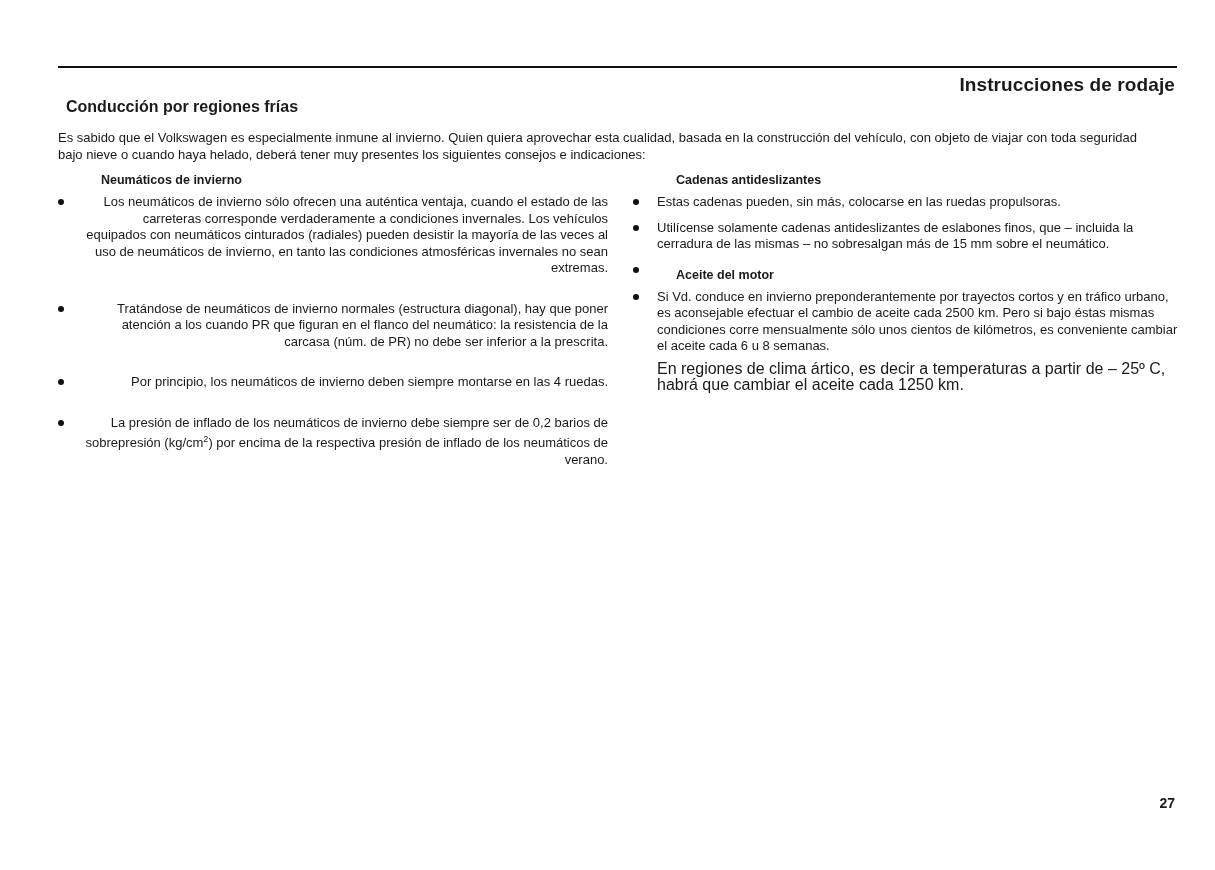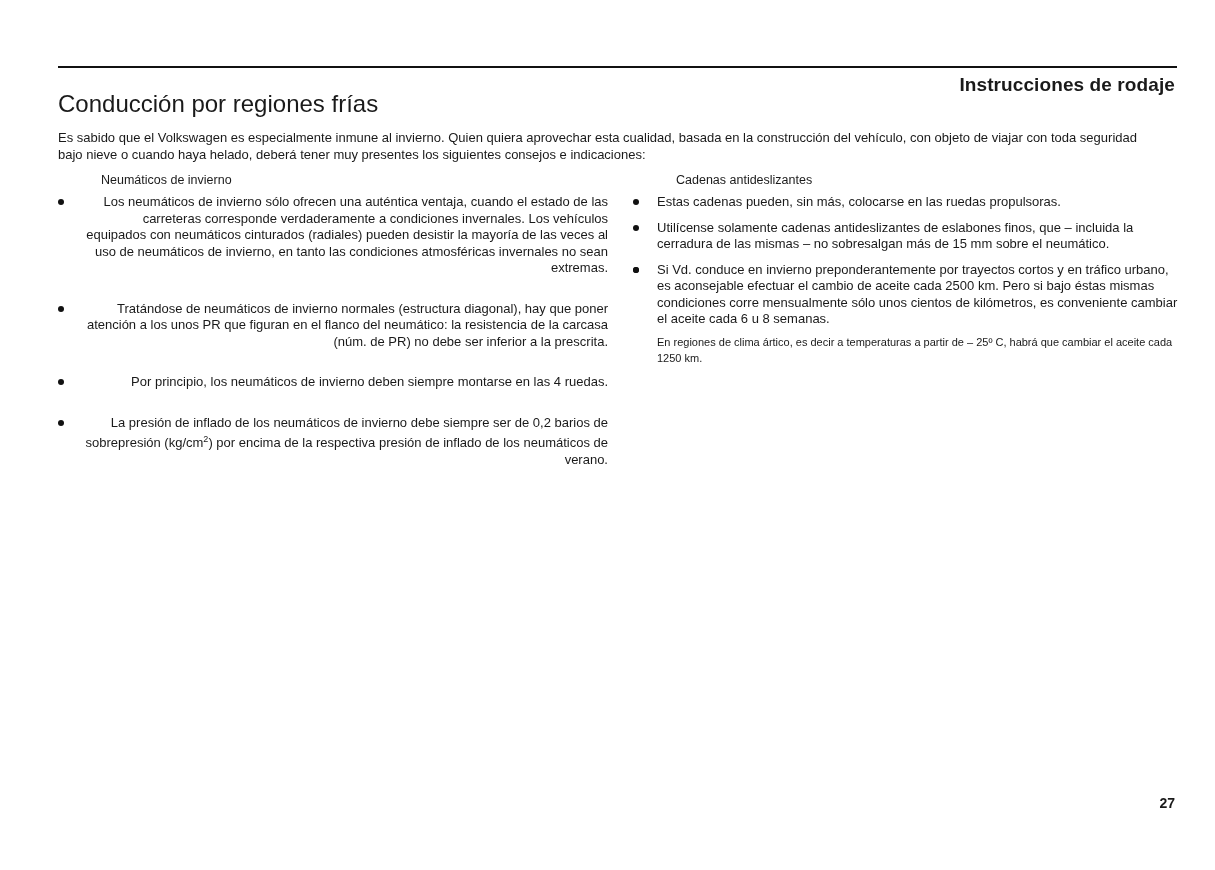--- a/index.html
+++ b/index.html
@@ -11,44 +11,44 @@
     .running-head {
       position: absolute; right: 40px; top: 38px;
       font-size: 19px; font-weight: bold; letter-spacing: 0.1px; margin-top: 36px;
     }
     .head-rule {
       position: absolute; left: 58px; right: 38px; top: 66px;
       height: 0; border-top: 2px solid #111;
     }
     .page-title {
       position: absolute; left: 58px; top: 90px;
-      font-size: 24px; font-weight: normal; margin: 0;
+      font-size: 16px; font-weight: bold; margin: 8px;
     }
     .intro {
       position: absolute; left: 58px; top: 129px; width: 1100px;
       font-size: 13px; line-height: 17px; margin: 0;
     }
     .col { position: absolute; top: 172px; width: 550px; }
     .col-left { left: 58px; }
     .col-right { left: 633px; }
-    .subhead { font-size: 12.5px; font-weight: normal; margin: 0 0 6px 0; line-height: 16px; padding-left: 43px; }
+    .subhead { font-size: 12.5px; font-weight: bold; margin: 0 0 6px 0; line-height: 16px; padding-left: 43px; }
     ul.bullets { list-style: none; margin: 0; padding: 0; }
     ul.bullets li {
       position: relative; padding-left: 24px;
       font-size: 13px; line-height: 16.5px;
     }
     ul.bullets li .dot {
       position: absolute; left: 0; top: 5px; width: 6px; height: 6px;
       background: #111; border-radius: 50%;
     }
     .col-left ul.bullets li { margin-bottom: 24px; text-align: right; }
     .col-right ul.bullets li { margin-bottom: 9px; }
     .col-right .subhead.second { margin-top: 14px; }
     .extra-para {
-      padding-left: 24px; font-size: 11px; line-height: 16.5px;
+      padding-left: 24px; font-size: 16px; line-height: 16.5px;
       margin: 6px 0 0 0;
     }
     sup.sq { font-size: 9px; vertical-align: 5px; }
     .page-number {
       position: absolute; right: 40px; top: 795px;
       font-size: 14px; font-weight: bold;
     }
   </style>
 </head>
 <body>
@@ -61,21 +61,21 @@
 
 <div class="col col-left">
   <h2 class="subhead">Neumáticos de invierno</h2>
   <ul class="bullets">
     <li>
       <span class="dot"></span>
       <span>Los neumáticos de invierno sólo ofrecen una auténtica ventaja, cuando el estado de las carreteras corresponde verdaderamente a condiciones invernales. Los vehículos equipados con neumáticos cinturados (radiales) pueden desistir la mayoría de las veces al uso de neumáticos de invierno, en tanto las condiciones atmosféricas invernales no sean extremas.</span>
     </li>
     <li>
       <span class="dot"></span>
-      <span>Tratándose de neumáticos de invierno normales (estructura diagonal), hay que poner atención a los unos PR que figuran en el flanco del neumático: la resistencia de la carcasa (núm. de PR) no debe ser inferior a la prescrita.</span>
+      <span>Tratándose de neumáticos de invierno normales (estructura diagonal), hay que poner atención a los cuando PR que figuran en el flanco del neumático: la resistencia de la carcasa (núm. de PR) no debe ser inferior a la prescrita.</span>
     </li>
     <li>
       <span class="dot"></span>
       <span>Por principio, los neumáticos de invierno deben siempre montarse en las 4 ruedas.</span>
     </li>
     <li>
       <span class="dot"></span>
       <span><span>La presión de inflado de los neumáticos de invierno debe siempre ser de 0,2 barios de sobrepresión (kg/cm</span><sup class="sq">2</sup><span>) por encima de la respectiva presión de inflado de los neumáticos de verano.</span></span>
     </li>
   </ul>
@@ -90,20 +90,21 @@
     </li>
     <li>
       <span class="dot"></span>
       <span>Utilícense solamente cadenas antideslizantes de eslabones finos, que – incluida la cerradura de las mismas – no sobresalgan más de 15 mm sobre el neumático.</span>
     </li>
     <li>
       <span class="dot"></span>
     </li>
   </ul>
 
+  <h2 class="subhead second">Aceite del motor</h2>
   <ul class="bullets">
     <li style="margin-bottom:0;">
       <span class="dot"></span>
       <span>Si Vd. conduce en invierno preponderantemente por trayectos cortos y en tráfico urbano, es aconsejable efectuar el cambio de aceite cada 2500 km. Pero si bajo éstas mismas condiciones corre mensualmente sólo unos cientos de kilómetros, es conveniente cambiar el aceite cada 6 u 8 semanas.</span>
     </li>
   </ul>
   <p class="extra-para">En regiones de clima ártico, es decir a temperaturas a partir de – 25º C, habrá que cambiar el aceite cada 1250 km.</p>
 </div>
 
 <div class="page-number">27</div>

